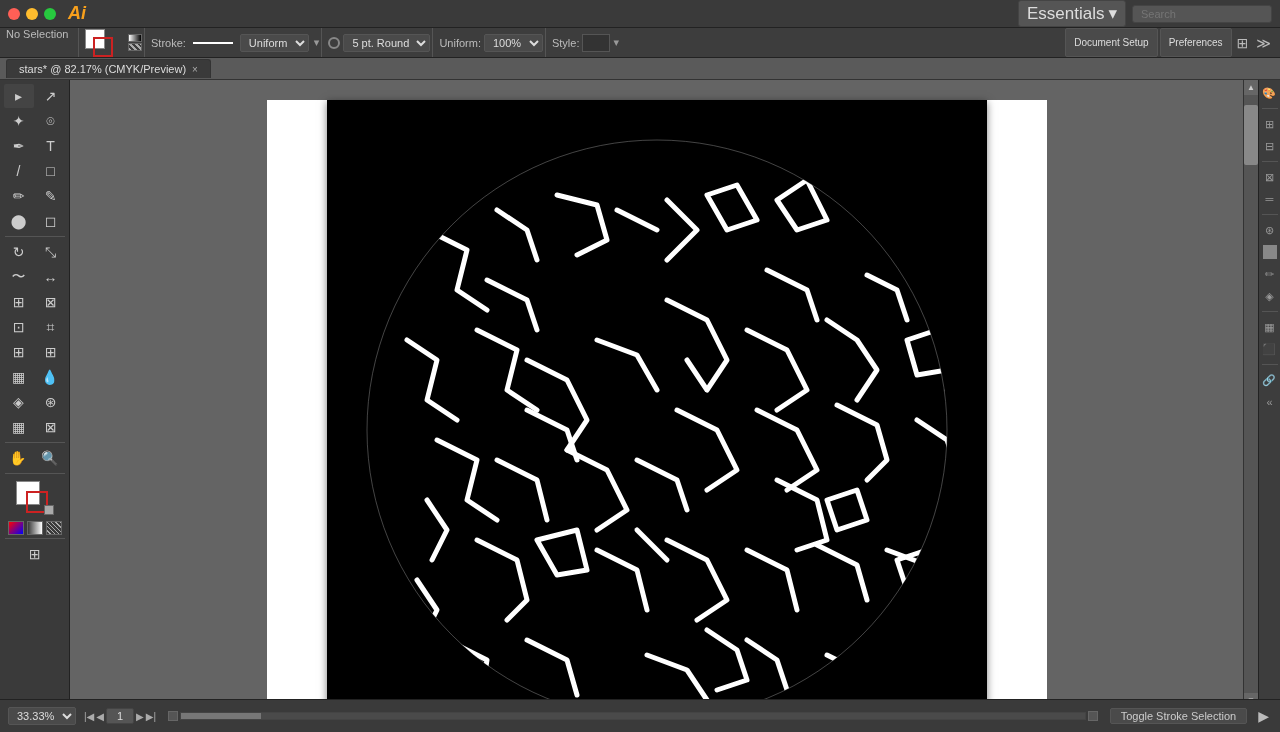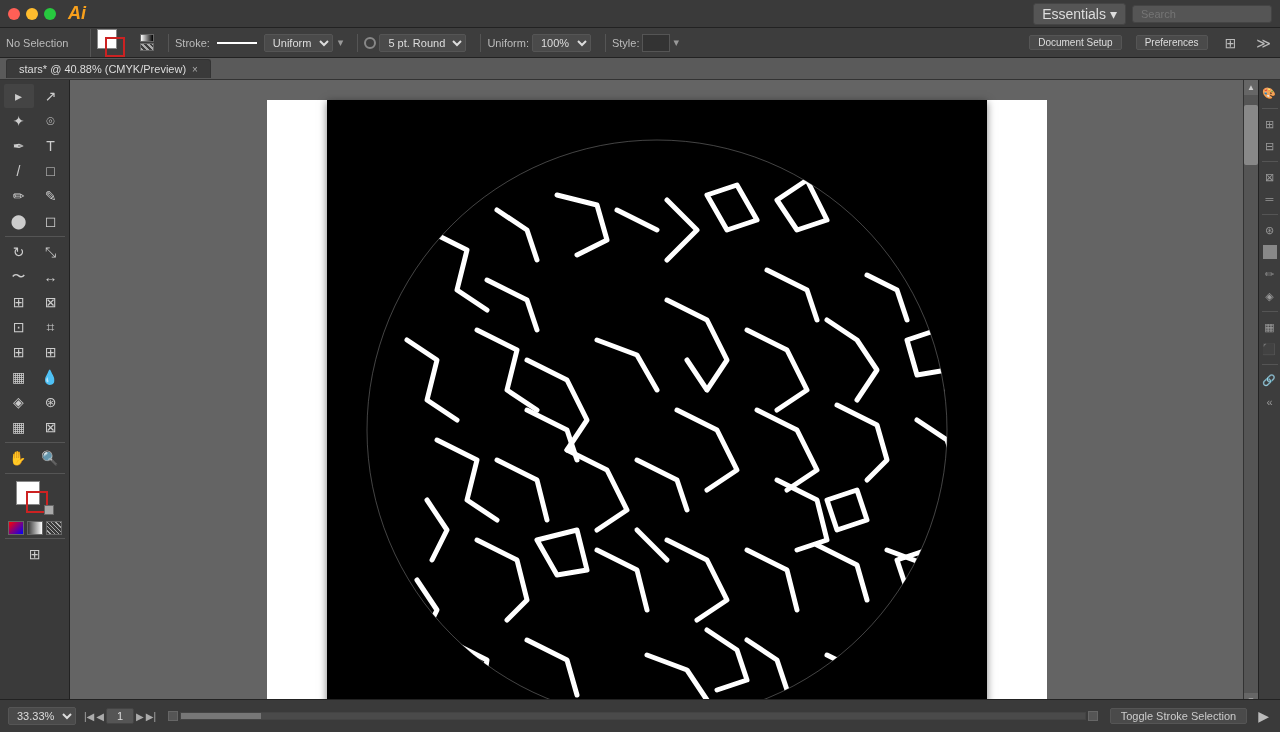--- a/index.html
+++ b/index.html
@@ -15,32 +15,32 @@
     .wc { width: 12px; height: 12px; border-radius: 50%; }
     .wc-close { background: #ff5f56; }
     .wc-min { background: #ffbd2e; }
     .wc-max { background: #27c93f; }
     .app-icon { width: 22px; height: 22px; margin-right: 8px; display: flex; align-items: center; justify-content: center; }
     .workspace-select {
       margin-left: auto; display: flex; align-items: center; gap: 6px;
     }
     .workspace-btn {
       background: #555; border: 1px solid #444; color: #ddd;
-      padding: 2px 8px; border-radius: 3px; font-size: 14px; cursor: pointer;
-      display: flex; gap: 4px;
+      padding: 2px 8px; border-radius: 3px; font-size: 17px; cursor: pointer;
+      display: flex; align-items: center; gap: 4px;
     }
     .search-box {
       background: #555; border: 1px solid #444; color: #ddd;
       padding: 2px 8px; border-radius: 3px; font-size: 11px; width: 140px;
     }
 
     
     #optionsbar {
       width: 100%; height: 30px; background: #3d3d3d;
-      display: flex; align-items: center; padding: 0 6px; gap: 14px;
+      display: flex; padding: 0 6px; gap: 2px;
       border-bottom: 1px solid #222;
     }
     .no-selection { color: #bbb; font-size: 11px; min-width: 70px; }
     .fill-stroke { display: flex; align-items: center; gap: 3px; }
     .option-group { display: flex; align-items: center; gap: 3px; border-left: 1px solid #555; padding-left: 6px; }
     .opt-label { color: #bbb; font-size: 11px; }
     .opt-select {
       background: #4a4a4a; border: 1px solid #555; color: #ddd;
       padding: 1px 4px; font-size: 11px; border-radius: 2px; cursor: pointer;
     }
@@ -194,21 +194,21 @@
   </div>
 
   <button class="opt-btn ml-auto">Document Setup</button>
   <button class="opt-btn">Preferences</button>
   <button class="opt-icon-btn">⊞</button>
   <button class="opt-icon-btn">≫</button>
 </div>
 
 <div id="tabbar">
   <div class="tab">
-    <span>stars* @ 40.88% (CMYK/Preview)</span>
+    <span>stars* @ 82.17% (CMYK/Preview)</span>
     <span class="tab-close">×</span>
   </div>
 </div>
 
 <div id="main">
 
   <div id="toolbar">
 
     <div class="tool-row">
       <button class="tool-btn active" title="Selection">▸</button>

